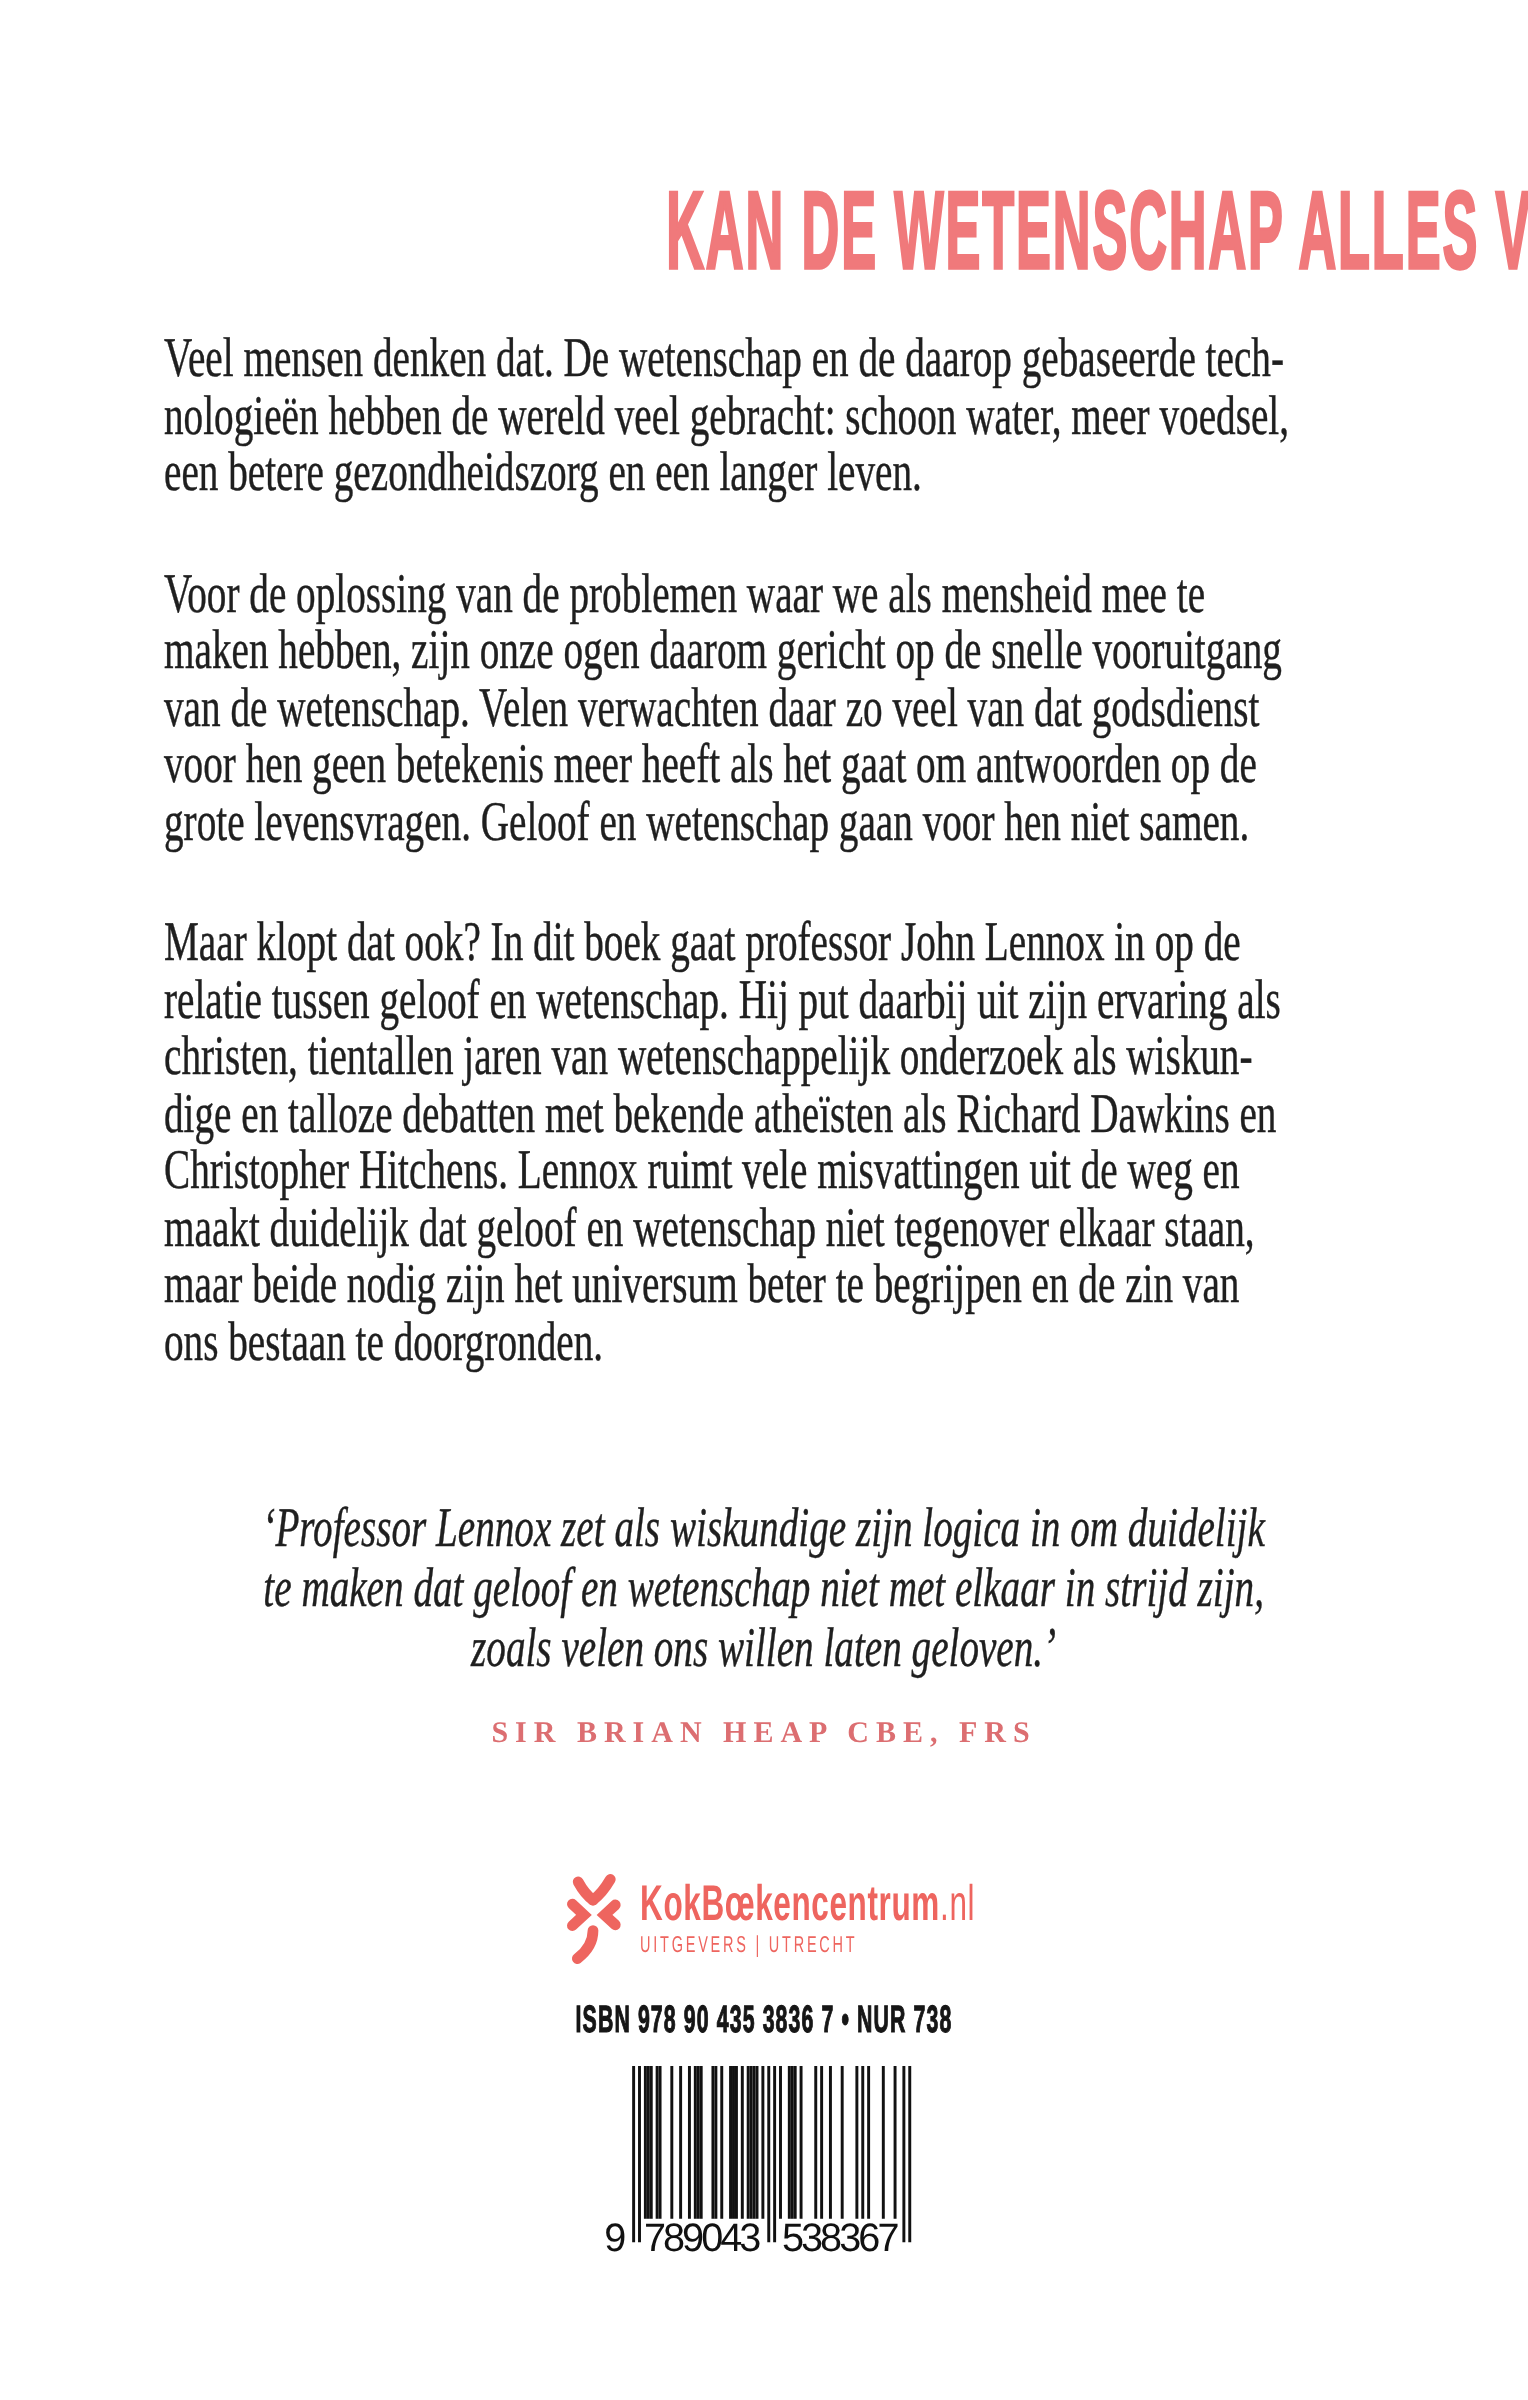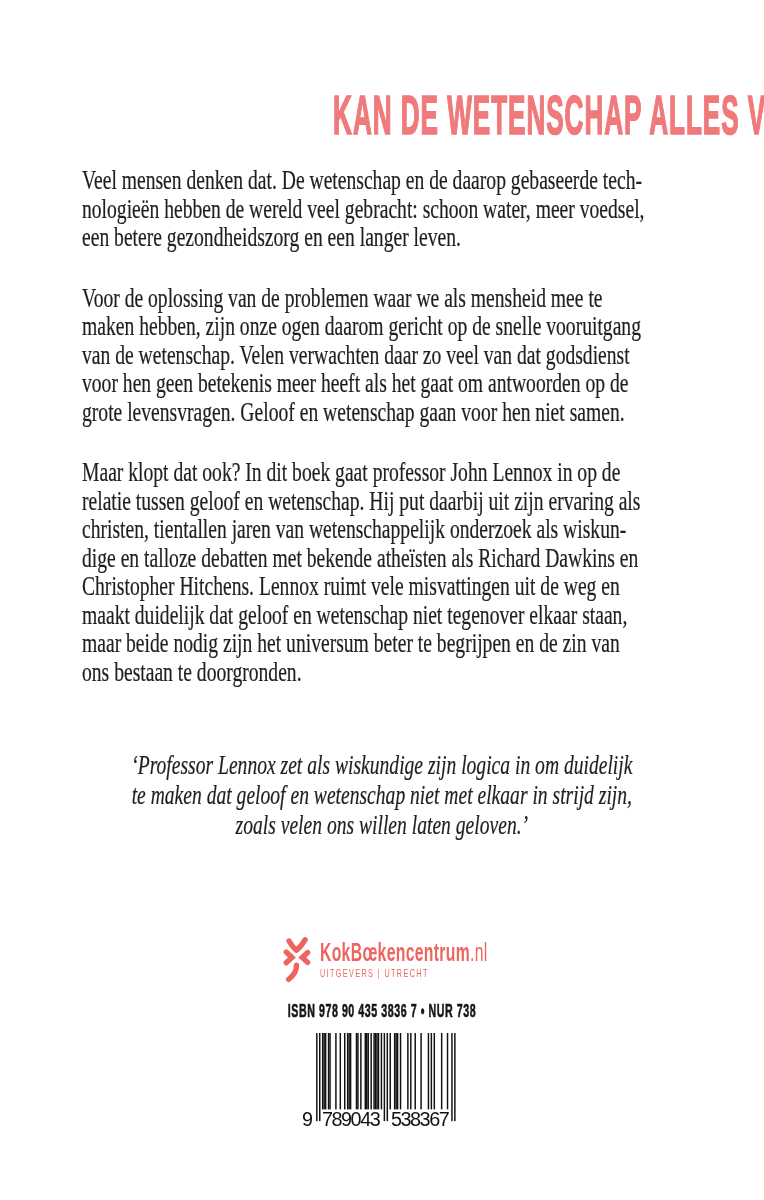--- a/index.html
+++ b/index.html
@@ -69,20 +69,21 @@
   </div>
 
   <div class="blurb">
       <p>Veel mensen denken dat. De wetenschap en de daarop gebaseerde tech-<br>nologieën hebben de wereld veel gebracht: schoon water, meer voedsel,<br>een betere gezondheidszorg en een langer leven.</p>
       <p>Voor de oplossing van de problemen waar we als mensheid mee te<br>maken hebben, zijn onze ogen daarom gericht op de snelle vooruitgang<br>van de wetenschap. Velen verwachten daar zo veel van dat godsdienst<br>voor hen geen betekenis meer heeft als het gaat om antwoorden op de<br>grote levensvragen. Geloof en wetenschap gaan voor hen niet samen.</p>
       <p>Maar klopt dat ook? In dit boek gaat professor John Lennox in op de<br>relatie tussen geloof en wetenschap. Hij put daarbij uit zijn ervaring als<br>christen, tientallen jaren van wetenschappelijk onderzoek als wiskun-<br>dige en talloze debatten met bekende atheïsten als Richard Dawkins en<br>Christopher Hitchens. Lennox ruimt vele misvattingen uit de weg en<br>maakt duidelijk dat geloof en wetenschap niet tegenover elkaar staan,<br>maar beide nodig zijn het universum beter te begrijpen en de zin van<br>ons bestaan te doorgronden.</p>
     </div>
 
   <div class="quote">‘Professor Lennox zet als wiskundige zijn logica in om duidelijk<br>te maken dat geloof en wetenschap niet met elkaar in strijd zijn,<br>zoals velen ons willen laten geloven.’</div>
 
+  <div class="attribution">SIR BRIAN HEAP CBE, FRS</div>
 
   <div class="logo-mark">
     <svg width="33" height="49" viewBox="0 0 40 58" fill="none">
       <g stroke="#ee655f" stroke-width="6.5" stroke-linecap="round" fill="none">
         <path d="M11 6.5 C14 12 16.5 15 20 17.5"></path>
         <path d="M30.5 5 C27 11 23.5 15 20 17.5"></path>
         <path d="M7.5 20 L14.5 26.5 L7.5 33"></path>
         <path d="M33.5 20.5 L27 26.5 L33.5 32.5"></path>
         <path d="M20 36 C20 43 16.5 48.5 10.5 53"></path>
       </g>

